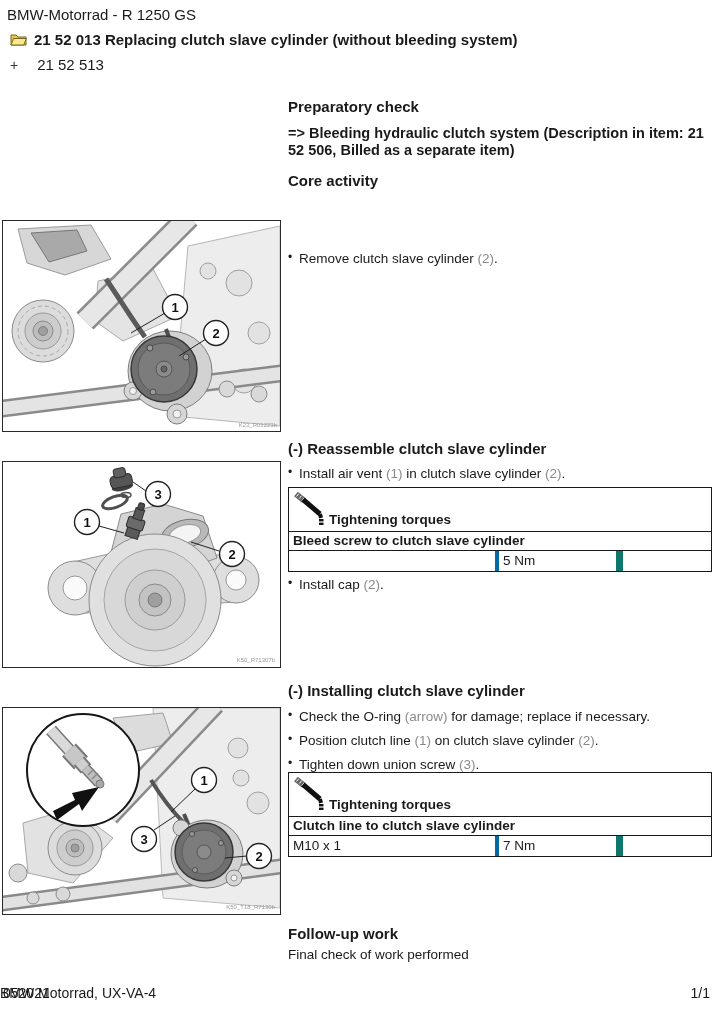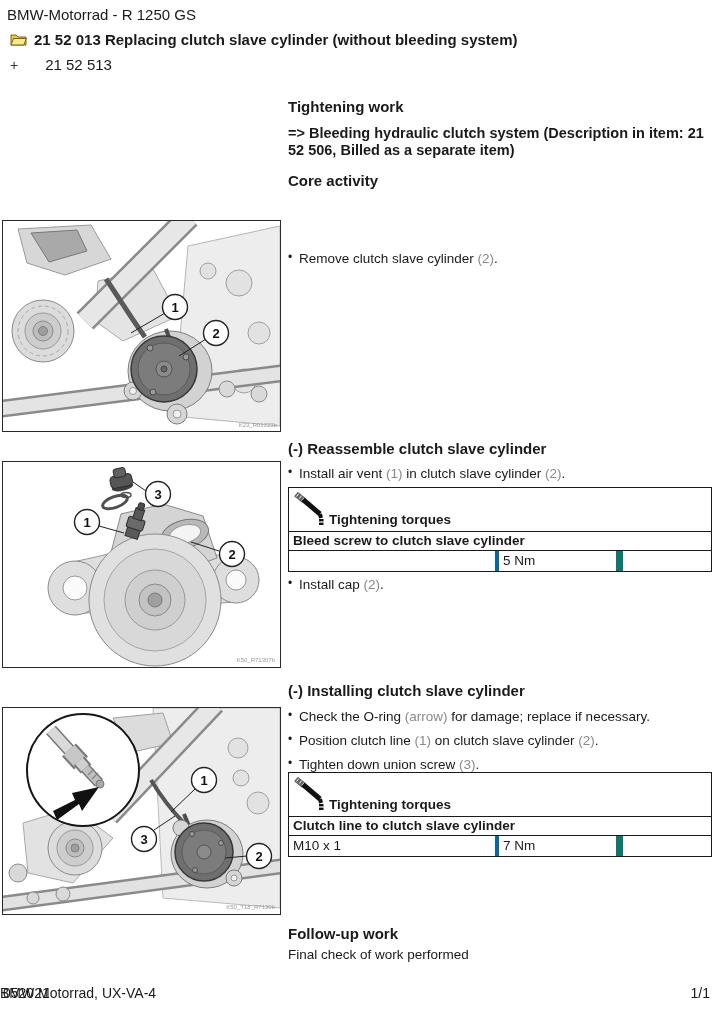--- a/index.html
+++ b/index.html
@@ -11,21 +11,21 @@
     overflow:hidden;
   }
   .abs { position:absolute; }
 
   
   .doc-title { left:7px; top:6px; font-size:15px; }
   .op-row { left:10px; top:31px; display:flex; align-items:center; gap:7px; }
   .op-title { font-size:15px; font-weight:bold; }
   .sub-row { left:10px; top:56px; font-size:15px; }
   .sub-plus { display:inline-block; width:14px; font-size:14px; color:#333; cursor:default; }
-  .sub-code { margin-left:17px; }
+  .sub-code { margin-left:9px; }
 
   
   .rcol { left:288px; width:426px; }
   .h1 { font-size:15px; font-weight:bold; }
   .refline { font-size:14.5px; font-weight:bold; line-height:17px; }
   .bullet { font-size:13.5px; padding-left:11px; position:absolute; }
   .bullet::before { content:"\2022"; position:absolute; left:0; top:-1px; font-size:12px; }
   .muted { color:#8a8a8a; }
 
   
@@ -65,21 +65,21 @@
       <path d="M1,12 L3.5,5.5 H16.3 L13.8,12 Z" fill="#f7e98e" stroke="#7a6520" stroke-width="1"></path>
     </svg>
     <span class="op-title">21 52 013 Replacing clutch slave cylinder (without bleeding system)</span>
   </div>
 
   <div class="abs sub-row">
     <span class="sub-plus">+</span>
     <span class="sub-code">21 52 513</span>
   </div>
 
-  <div class="abs rcol h1" style="top:98px">Tightening work</div>
+  <div class="abs rcol h1" style="top:98px">Preparatory check</div>
   <div class="abs rcol refline" style="top:125px">=&gt; Bleeding hydraulic clutch system (Description in item: 21 52 506, Billed as a separate item)</div>
   <div class="abs rcol h1" style="top:172px">Core activity</div>
 
   <div class="bullet rcol" style="top:251px">
     <span>Remove clutch slave cylinder </span><span class="muted">(2)</span><span>.</span>
   </div>
 
   <div class="abs rcol h1" style="top:440px">(-) Reassemble clutch slave cylinder</div>
   <div class="bullet rcol" style="top:466px">
     <span>Install air vent </span><span class="muted">(1)</span><span> in clutch slave cylinder </span><span class="muted">(2)</span><span>.</span>

